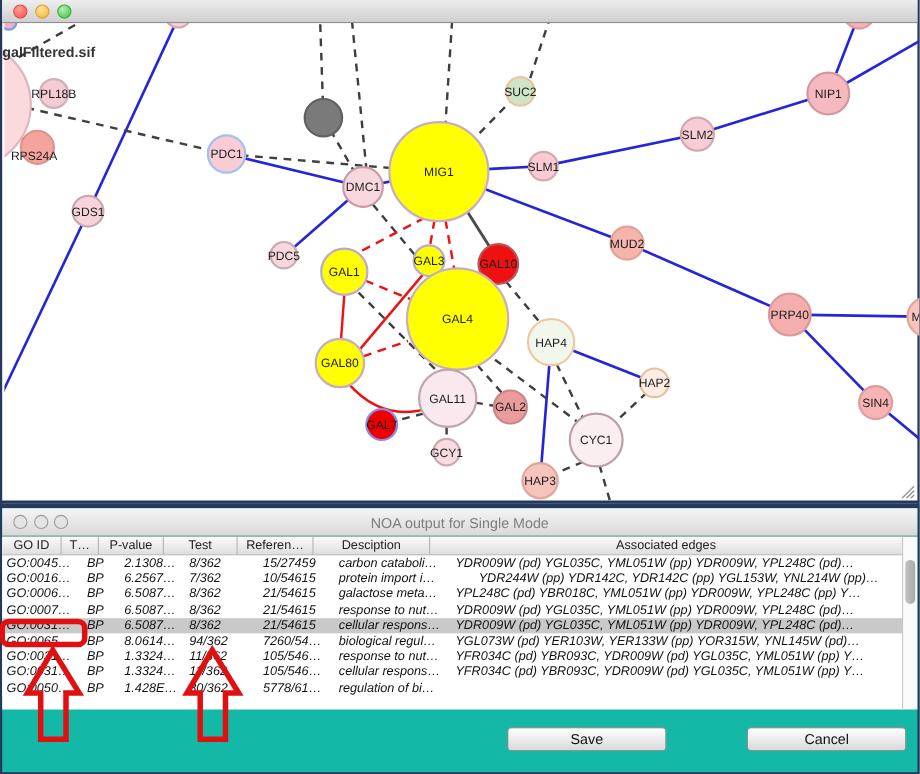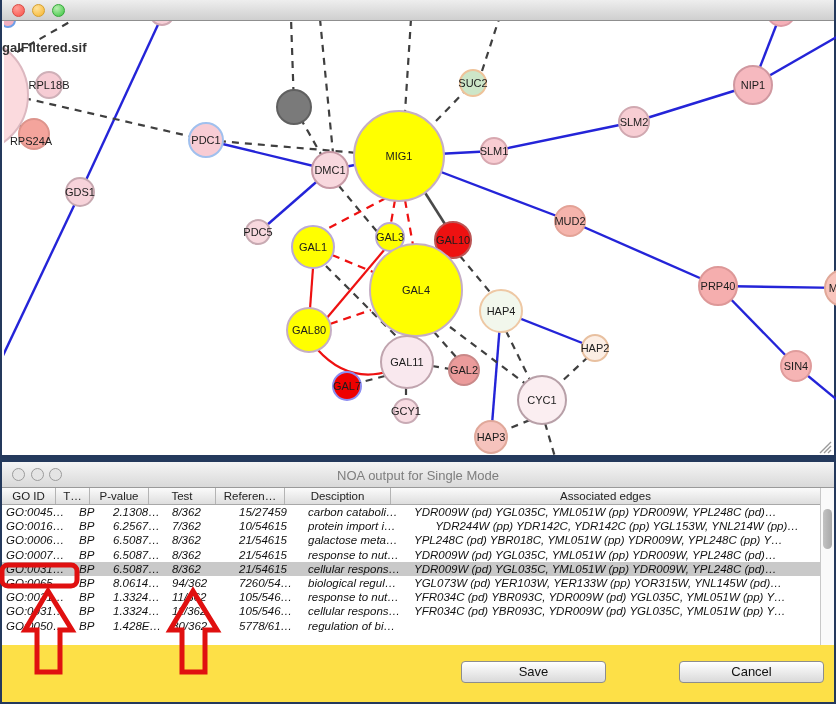--- a/index.html
+++ b/index.html
@@ -14,21 +14,21 @@
   .titlebar .title{position:absolute;left:0;right:0;top:7px;text-align:left;
     font-size:13px;font-weight:600;color:#333;margin-top:33px;}
   .tl{position:absolute;top:4px;width:13px;height:13px;border-radius:50%;box-sizing:border-box;}
   .tl.red{left:10px;background:radial-gradient(circle at 35% 30%,#ff9d96,#f95048);border:1px solid #d94a42;}
   .tl.yellow{left:30px;background:radial-gradient(circle at 35% 30%,#ffe29a,#f6b42e);border:1px solid #d6a02c;}
   .tl.green{left:50px;background:radial-gradient(circle at 35% 30%,#b8efb0,#39c43f);border:1px solid #35a83a;}
   .tl.hollow{background:#e4e4e4;border:1.5px solid #9b9b9b;}
   #graph-svg{position:absolute;left:2px;top:21px;}
   .grip{position:absolute;right:2px;bottom:1px;width:14px;height:14px;}
   
-  #noa-window{position:absolute;left:0;top:460px;width:836px;height:244px;background:#fde047;
+  #noa-window{position:absolute;left:0;top:460px;width:836px;height:244px;background:#14b8a6;
     border:2px solid #24395c;box-sizing:border-box;}
   #noa-titlebar{position:absolute;left:0;top:0;width:100%;height:26px;
     background:linear-gradient(#f5f5f5,#d9d9d9);border-bottom:1px solid #9a9a9a;box-sizing:border-box;}
   #noa-titlebar .title{position:absolute;left:0;right:0;top:6px;text-align:center;
     font-size:13px;color:#7e7e7e;}
   #noa-titlebar .tl{top:6px;}
   #noa-titlebar .tl:nth-child(1){left:10px;} #noa-titlebar .tl:nth-child(2){left:29px;} #noa-titlebar .tl:nth-child(3){left:47px;}
   #table{position:absolute;left:0;top:26px;width:818px;height:157px;background:#fff;
     border-right:1px solid #bdbdbd;overflow:hidden;}
   #thead{display:flex;height:17px;background:linear-gradient(#fbfbfb,#dedede);

